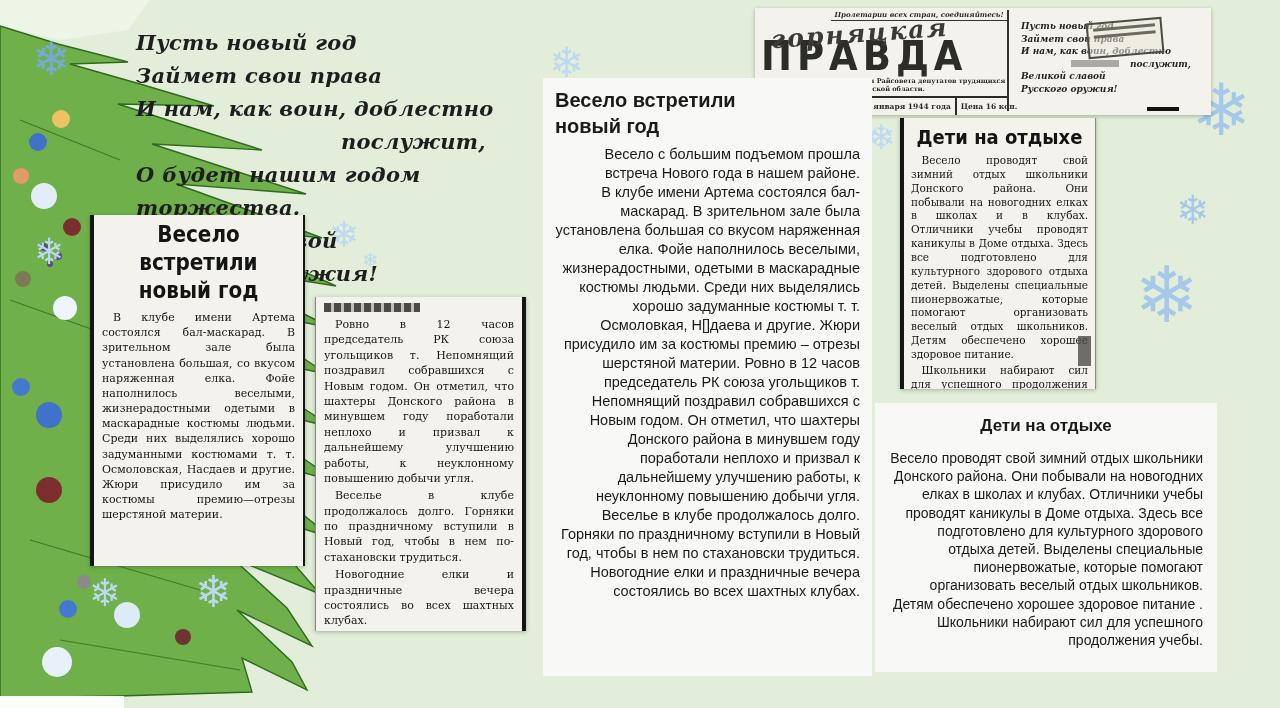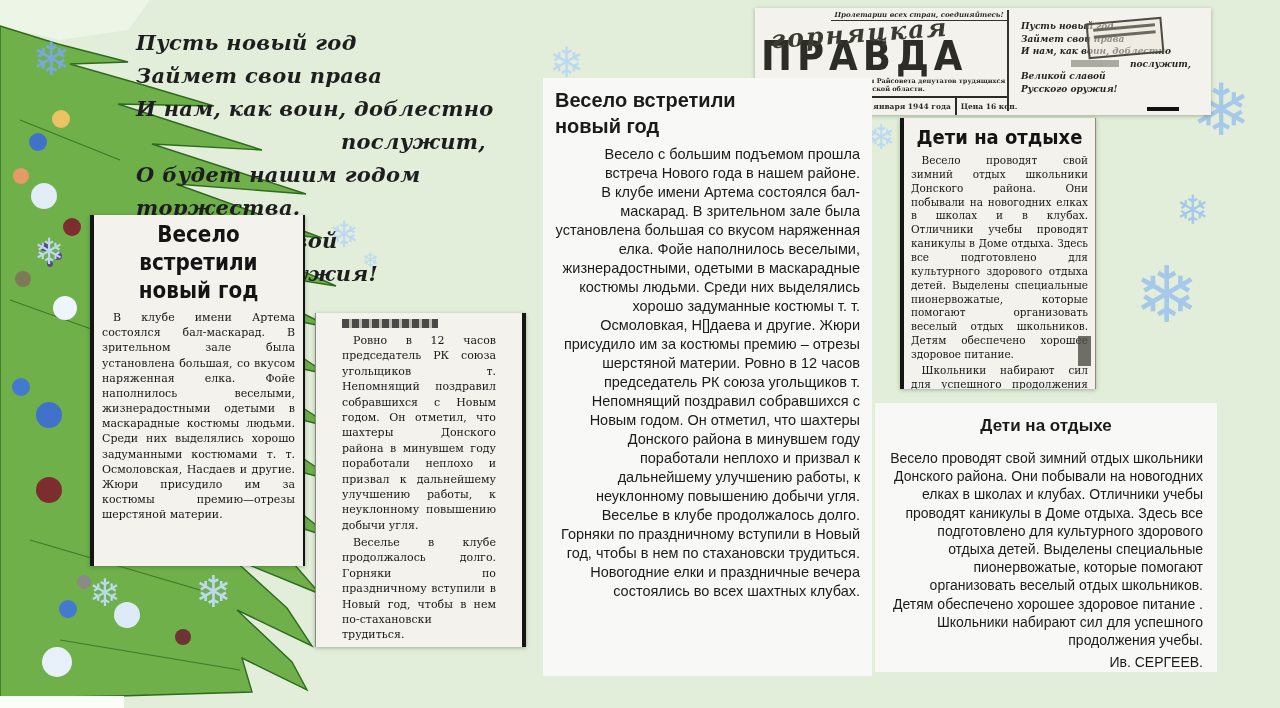--- a/index.html
+++ b/index.html
@@ -27,21 +27,21 @@
   .np-head{font-family:"DejaVu Sans",sans-serif;font-weight:bold;text-align:center;
            color:#141414;transform:scaleY(1.12);}
 
   .clip-left{left:90px;top:215px;width:215px;height:351px;
              border-left:4px solid #151515;border-right:2px solid #151515;
              padding:8px 8px 6px 8px;box-sizing:border-box;font-size:11px;line-height:1.38;}
   .clip-left .np-head{font-size:20px;line-height:25px;margin:2px 0 10px 0;}
 
   .clip-mid{left:315px;top:297px;width:211px;height:334px;
             border-right:4px solid #151515;border-left:1px solid #8a887f;
-            padding:6px 26px;box-sizing:border-box;font-size:11px;line-height:1.40;margin-top:16px;}
+            padding:6px 8px;box-sizing:border-box;font-size:11px;line-height:1.40;}
   .smudge{height:9px;width:96px;margin-bottom:5px;opacity:.85;
           background:repeating-linear-gradient(90deg,#2c2c2c 0 7px,#b9b6ac 7px 10px);}
 
   .clip-right{left:900px;top:118px;width:196px;height:271px;
               border-left:4px solid #151515;border-right:1px solid #8a887f;
               padding:7px 7px;box-sizing:border-box;font-size:10.5px;line-height:1.32;}
   .clip-right .np-head{font-size:18px;line-height:21px;margin:1px 0 7px 0;}
   .stamp-blob{position:absolute;right:4px;top:218px;width:13px;height:30px;
               background:#4c4c46;opacity:.8;}
 
@@ -221,16 +221,15 @@
         <p>Новогодние елки и праздничные вечера состоялись во всех шахтных клубах.</p>
       </div>
   </div>
 
   <div class="panel panel-kids">
     <div class="p-title">Дети на отдыхе</div>
     <div>
         <p>Весело проводят свой зимний отдых школьники Донского района. Они побывали на новогодних елках в школах и клубах. Отличники учебы проводят каникулы в Доме отдыха. Здесь все подготовлено для культурного здорового отдыха детей. Выделены специальные пионервожатые, которые помогают организовать веселый отдых школьников. Детям обеспечено хорошее здоровое питание .</p>
         <p>Школьники набирают сил для успешного продолжения учебы.</p>
       </div>
-    <div class="sig">Ив. СЕРГЕЕВ.</div>
   </div>
 
 </div>
 
 </body></html>

